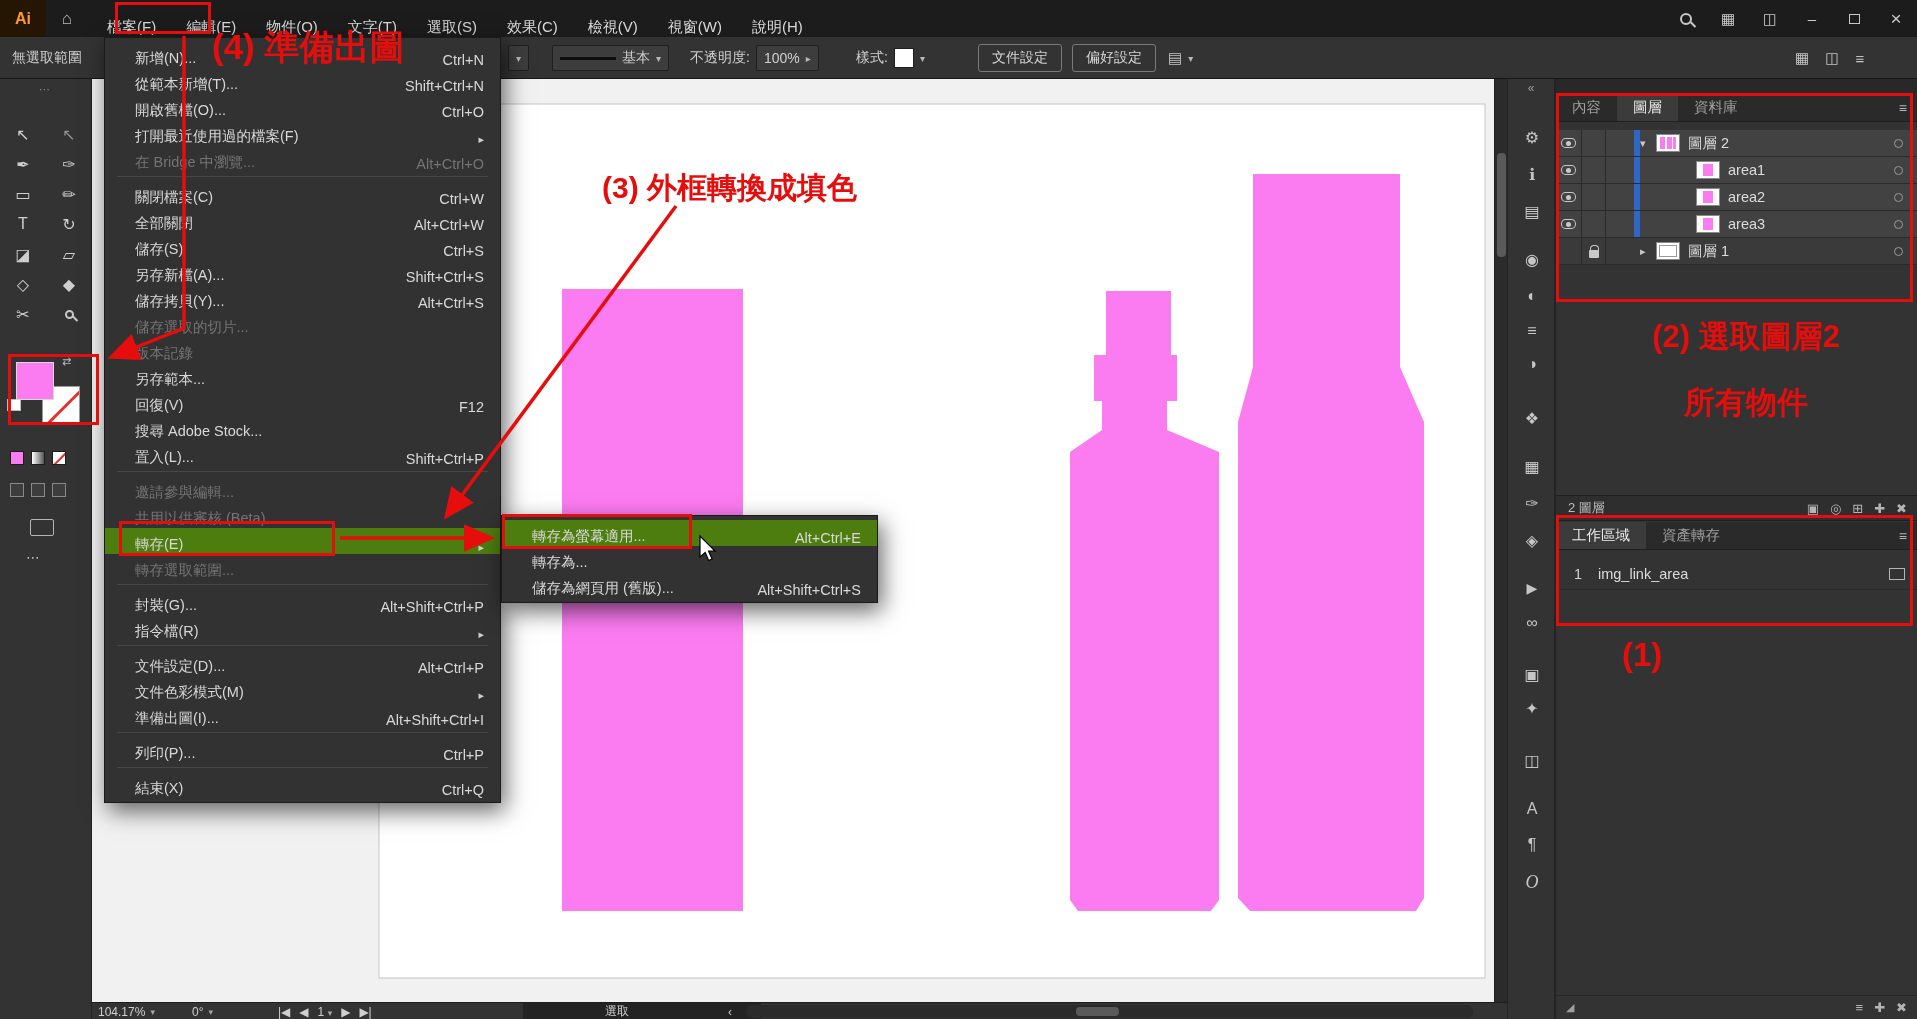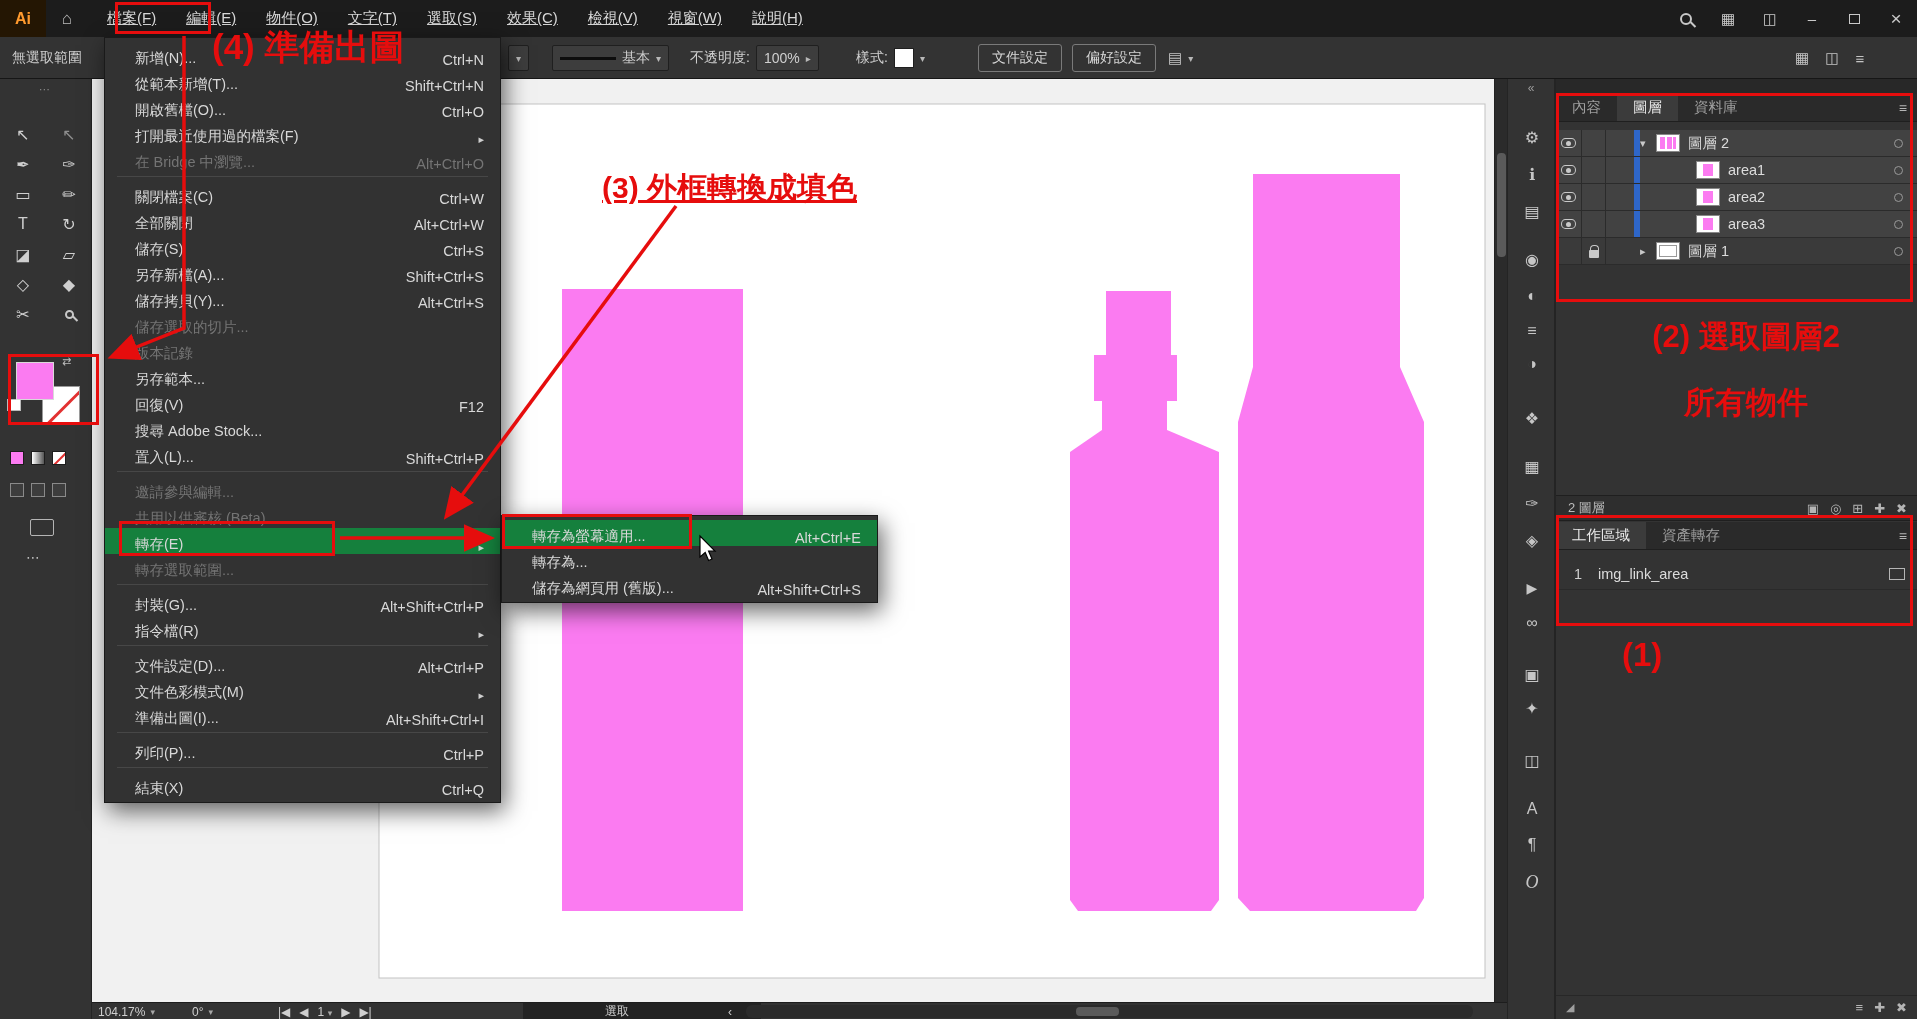--- a/index.html
+++ b/index.html
@@ -6,21 +6,21 @@
   html,body{width:1917px;height:1019px;overflow:hidden;background:#2a2a2a;
     font-family:"Liberation Sans","DejaVu Sans",sans-serif;}
   #app{position:relative;width:1917px;height:1019px;color:#d4d4d4;font-size:14px;}
 
   
   .menubar{position:absolute;left:0;top:0;width:1917px;height:37px;background:#1c1c1c;
     display:flex;align-items:stretch;z-index:40;}
   .ai-logo{width:46px;display:flex;align-items:center;justify-content:center;
     font-weight:bold;font-size:16px;color:#ff9a2e;background:#241603;}
   .home-btn{width:42px;display:flex;align-items:center;justify-content:center;color:#bdbdbd;font-size:17px;}
-  .menus{display:flex;align-items:center;margin-left:4px;text-decoration:underline;}
+  .menus{display:flex;align-items:flex-end;margin-left:4px;}
   .menu-item{display:flex;align-items:center;padding:0 15px;font-size:15px;color:#d8d8d8;cursor:default;}
   .mb-right{margin-left:auto;display:flex;align-items:center;}
   .mb-icon{width:42px;height:37px;display:flex;align-items:center;justify-content:center;color:#c9c9c9;font-size:15px;}
   .mag{width:12px;height:12px;border:2px solid #c8c8c8;border-radius:50%;position:relative;display:inline-block;}
   .mag:after{content:"";position:absolute;width:2px;height:7px;background:#c8c8c8;
     transform:rotate(-45deg);right:-4px;bottom:-5px;}
   .maxbox{width:11px;height:10px;border:1.5px solid #c9c9c9;display:inline-block;}
   .closex{font-size:19px;}
 
   
@@ -128,21 +128,21 @@
   .toolinset .play{margin-left:auto;margin-right:6px;font-size:9px;color:#b5b5b5;}
   .hscroll{position:absolute;left:654px;top:2px;width:727px;height:13px;background:#2b2b2b;border-radius:6px;}
   .hthumb{position:absolute;left:330px;top:2px;width:43px;height:9px;background:#5a5a5a;border-radius:4px;}
 
   
   .filemenu{position:absolute;left:104px;top:37px;width:397px;background:#323232;border:1px solid #1a1a1a;
     box-shadow:4px 8px 22px rgba(0,0,0,.6);z-index:50;padding:4px 0;}
   .mi{height:26px;display:flex;align-items:flex-end;padding:0 16px 0 30px;font-size:14.5px;color:#d8d8d8;}
   .mi .sc{margin-left:auto;padding-left:26px;}
   .mi.dis{color:#747474;}
-  .mi.hl{background:#15803d;}
+  .mi.hl{background:#4d7c0f;}
   .mi .arr{margin-left:auto;color:#cfcfcf;font-size:11px;}
   .menu-sep{margin:4px 12px;border-top:1px solid #474747;height:0;}
   .submenu{position:absolute;left:501px;top:515px;width:377px;background:#323232;border:1px solid #1a1a1a;
     box-shadow:4px 8px 22px rgba(0,0,0,.6);z-index:55;padding:4px 0;}
 
   
   .rbox{position:absolute;border:3px solid #e60d0d;z-index:100;pointer-events:none;}
   .rtext{position:absolute;color:#e60d0d;font-weight:bold;z-index:101;white-space:nowrap;}
   #anno-svg{position:absolute;left:0;top:0;width:1917px;height:1019px;z-index:99;pointer-events:none;}
   #cursor-svg{position:absolute;left:0;top:0;width:1917px;height:1019px;z-index:120;pointer-events:none;}
@@ -627,21 +627,21 @@
     </div>
 
   <div class="rbox" style="left:115px;top:2px;width:96px;height:32px;"></div>
   <div class="rbox" style="left:8px;top:354px;width:91px;height:71px;"></div>
   <div class="rbox" style="left:119px;top:521px;width:216px;height:35px;"></div>
   <div class="rbox" style="left:502px;top:514px;width:190px;height:35px;"></div>
   <div class="rbox" style="left:1556px;top:93px;width:357px;height:209px;"></div>
   <div class="rbox" style="left:1556px;top:515px;width:357px;height:111px;"></div>
 
   <div class="rtext" style="left:212px;top:24px;font-size:35px;">(4) 準備出圖</div>
-  <div class="rtext" style="left:602px;top:168px;font-size:30px;text-decoration:underline;">(3) 外框轉換成填色</div>
+  <div class="rtext" style="left:602px;top:168px;font-size:30px;">(3) 外框轉換成填色</div>
   <div class="rtext" style="left:1636px;top:316px;width:220px;text-align:center;font-size:31px;">(2) 選取圖層2</div>
   <div class="rtext" style="left:1636px;top:382px;width:220px;text-align:center;font-size:31px;">所有物件</div>
   <div class="rtext" style="left:1622px;top:636px;font-size:33px;">(1)</div>
 
   <svg id="anno-svg">
     <defs>
       <marker id="ah" markerWidth="9" markerHeight="8" refX="7" refY="4" orient="auto">
         <path d="M0,0 L9,4 L0,8 Z" fill="#e60d0d"></path>
       </marker>
     </defs>

